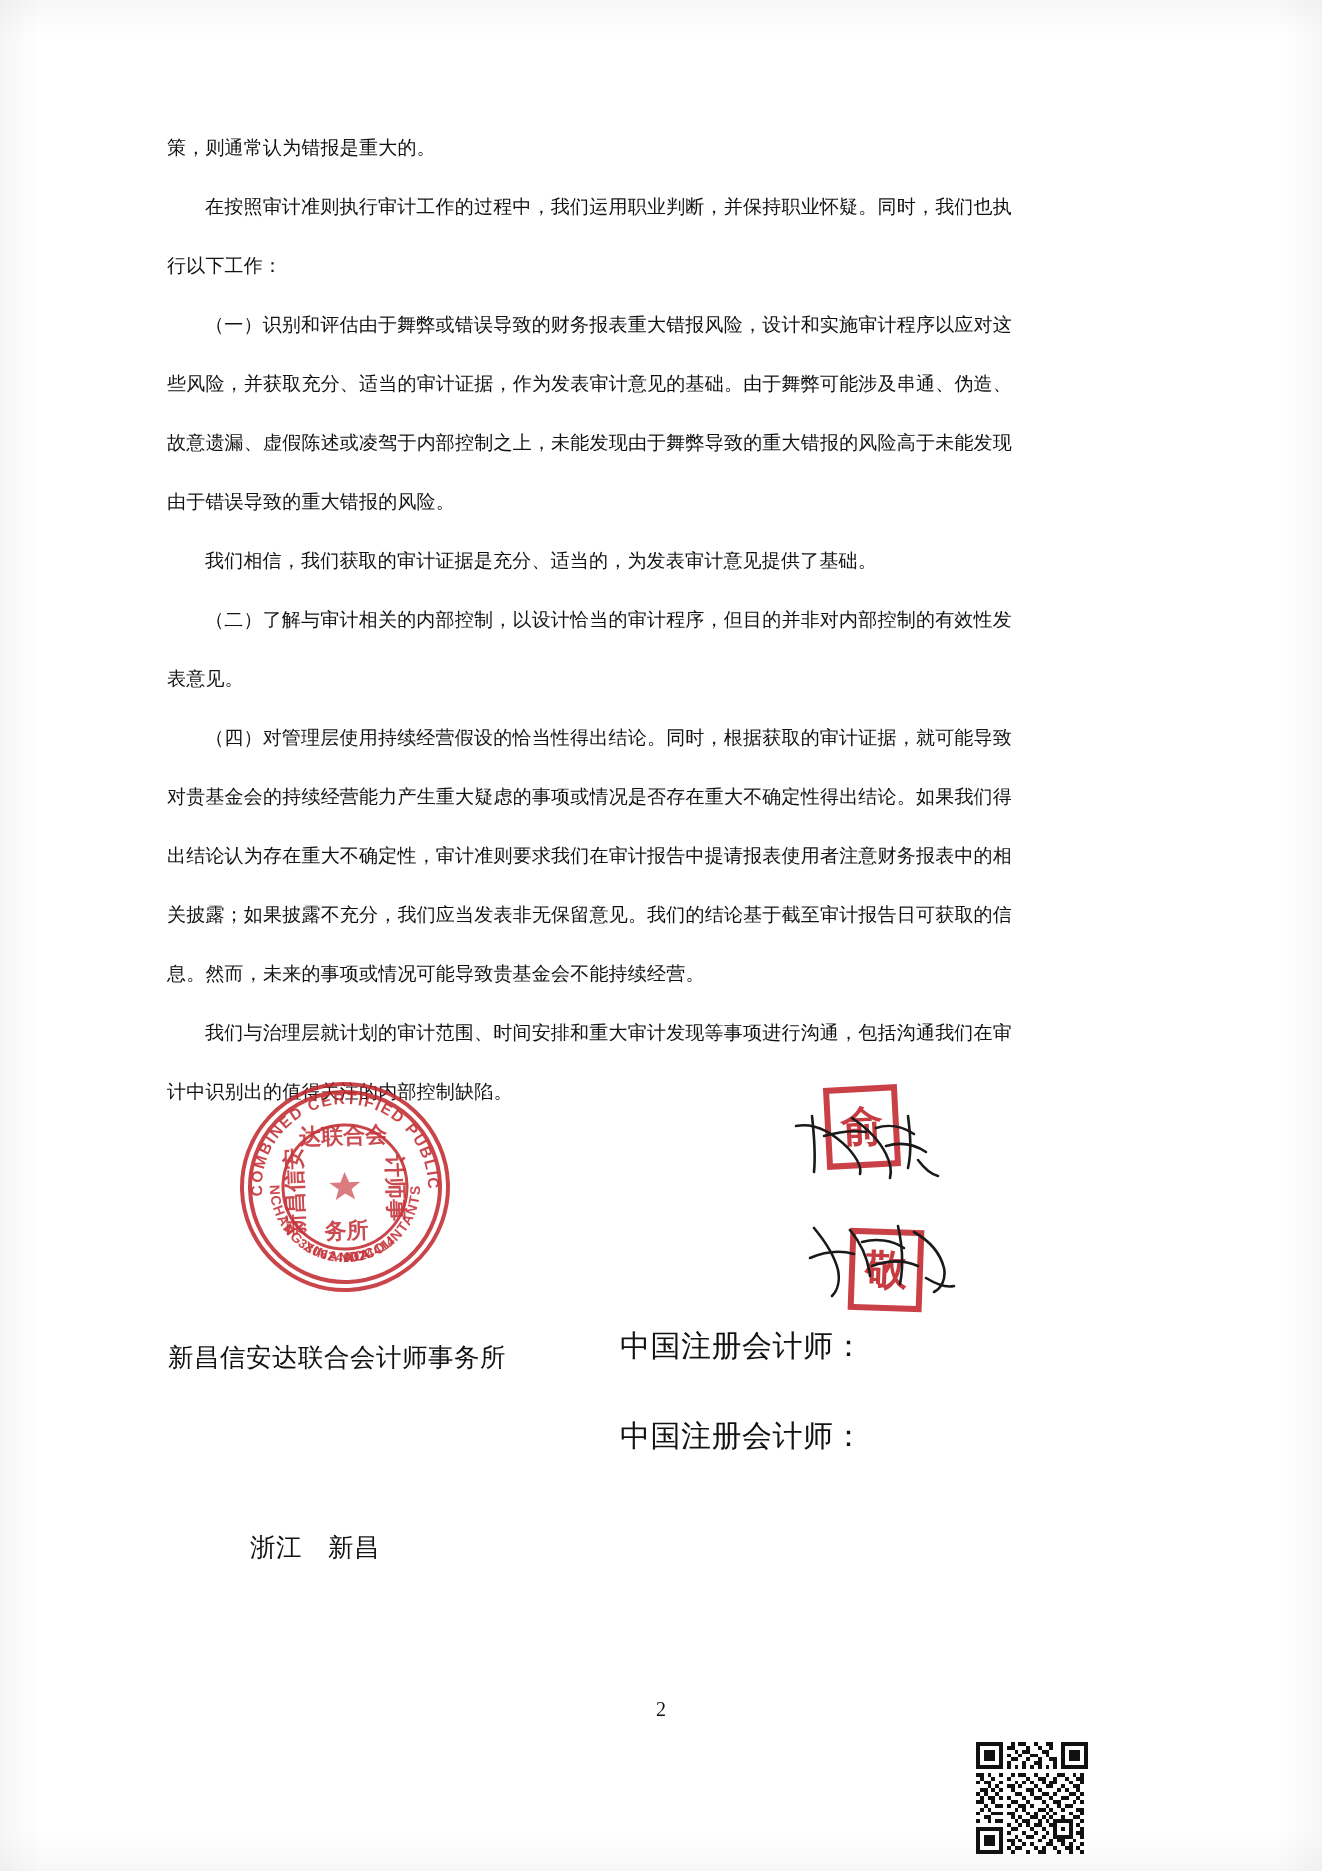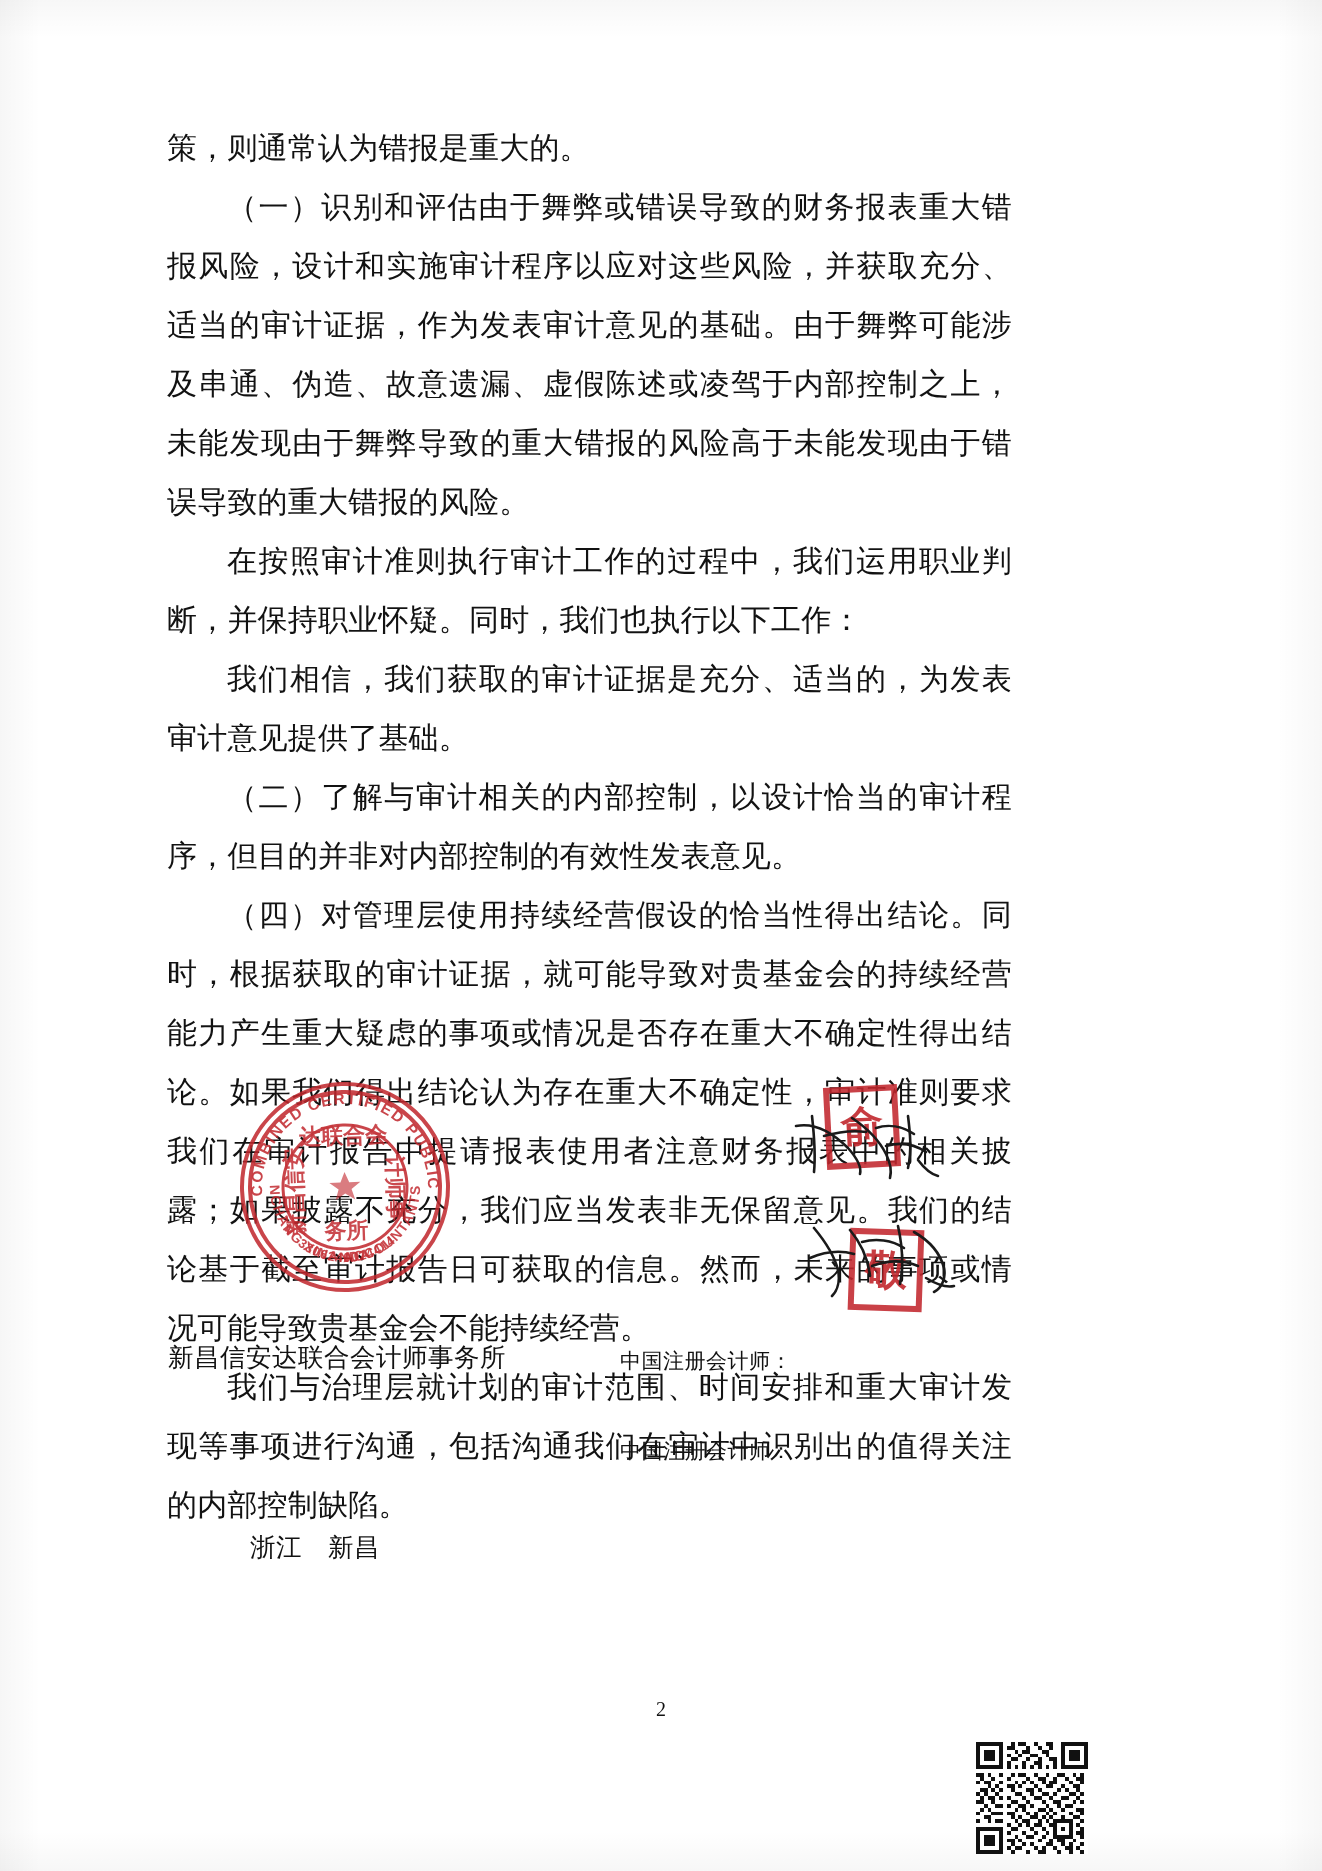--- a/index.html
+++ b/index.html
@@ -27,21 +27,21 @@
 
   
   .text-col {
     position: absolute;
     left: 167px;
     top: 118px;
     width: 845px;
   }
   .para {
     margin: 0 0 0 0;
-    font-size: 30px;
+    font-size: 19px;
     line-height: 59px;
     text-align: justify;
     text-justify: inter-ideograph;
     letter-spacing: 0.2px;
     font-family: "Liberation Serif", "DejaVu Serif", serif;
   }
   .para.indent { text-indent: 2em; }
   .para.cont { text-indent: 0; }
 
   
@@ -66,24 +66,23 @@
     left: 250px;
     top: 400px;
     font-size: 25.5px;
     letter-spacing: 0.5px;
     white-space: nowrap;
   }
   .place-line .gap { display: inline-block; width: 26px; }
 
   .cpa-row {
     position: absolute;
-    font-size: 21px;
+    font-size: 30px;
     letter-spacing: 0.5px;
     white-space: nowrap;
-    margin-top: 21px;
   }
   .cpa-row.r1 { left: 620px; top: 196px; }
   .cpa-row.r2 { left: 620px; top: 286px; }
 
   .date-line {
     position: absolute;
     left: 594px;
     top: 400px;
     font-size: 25.5px;
     letter-spacing: 0.5px;
@@ -144,22 +143,22 @@
   }
   .qr-wrap svg { display: block; width: 100%; height: 100%; }
 </style>
 </head>
 <body>
 
 <div class="page">
 
   <div class="text-col">
     <p class="para cont">策，则通常认为错报是重大的。</p>
+    <p class="para indent">在按照审计准则执行审计工作的过程中，我们运用职业判断，并保持职业怀疑。同时，我们也执行以下工作：</p>
     <p class="para indent">（一）识别和评估由于舞弊或错误导致的财务报表重大错报风险，设计和实施审计程序以应对这些风险，并获取充分、适当的审计证据，作为发表审计意见的基础。由于舞弊可能涉及串通、伪造、故意遗漏、虚假陈述或凌驾于内部控制之上，未能发现由于舞弊导致的重大错报的风险高于未能发现由于错误导致的重大错报的风险。</p>
-    <p class="para indent">在按照审计准则执行审计工作的过程中，我们运用职业判断，并保持职业怀疑。同时，我们也执行以下工作：</p>
     <p class="para indent">我们相信，我们获取的审计证据是充分、适当的，为发表审计意见提供了基础。</p>
     <p class="para indent">（二）了解与审计相关的内部控制，以设计恰当的审计程序，但目的并非对内部控制的有效性发表意见。</p>
     <p class="para indent">（四）对管理层使用持续经营假设的恰当性得出结论。同时，根据获取的审计证据，就可能导致对贵基金会的持续经营能力产生重大疑虑的事项或情况是否存在重大不确定性得出结论。如果我们得出结论认为存在重大不确定性，审计准则要求我们在审计报告中提请报表使用者注意财务报表中的相关披露；如果披露不充分，我们应当发表非无保留意见。我们的结论基于截至审计报告日可获取的信息。然而，未来的事项或情况可能导致贵基金会不能持续经营。</p>
     <p class="para indent">我们与治理层就计划的审计范围、时间安排和重大审计发现等事项进行沟通，包括沟通我们在审计中识别出的值得关注的内部控制缺陷。</p>
   </div>
 
   <div class="seal">
     <svg viewBox="0 0 214 214" xmlns="http://www.w3.org/2000/svg">
       <defs>
         <path id="arcTop" d="M 24,107 A 83,83 0 0 1 190,107"></path>

